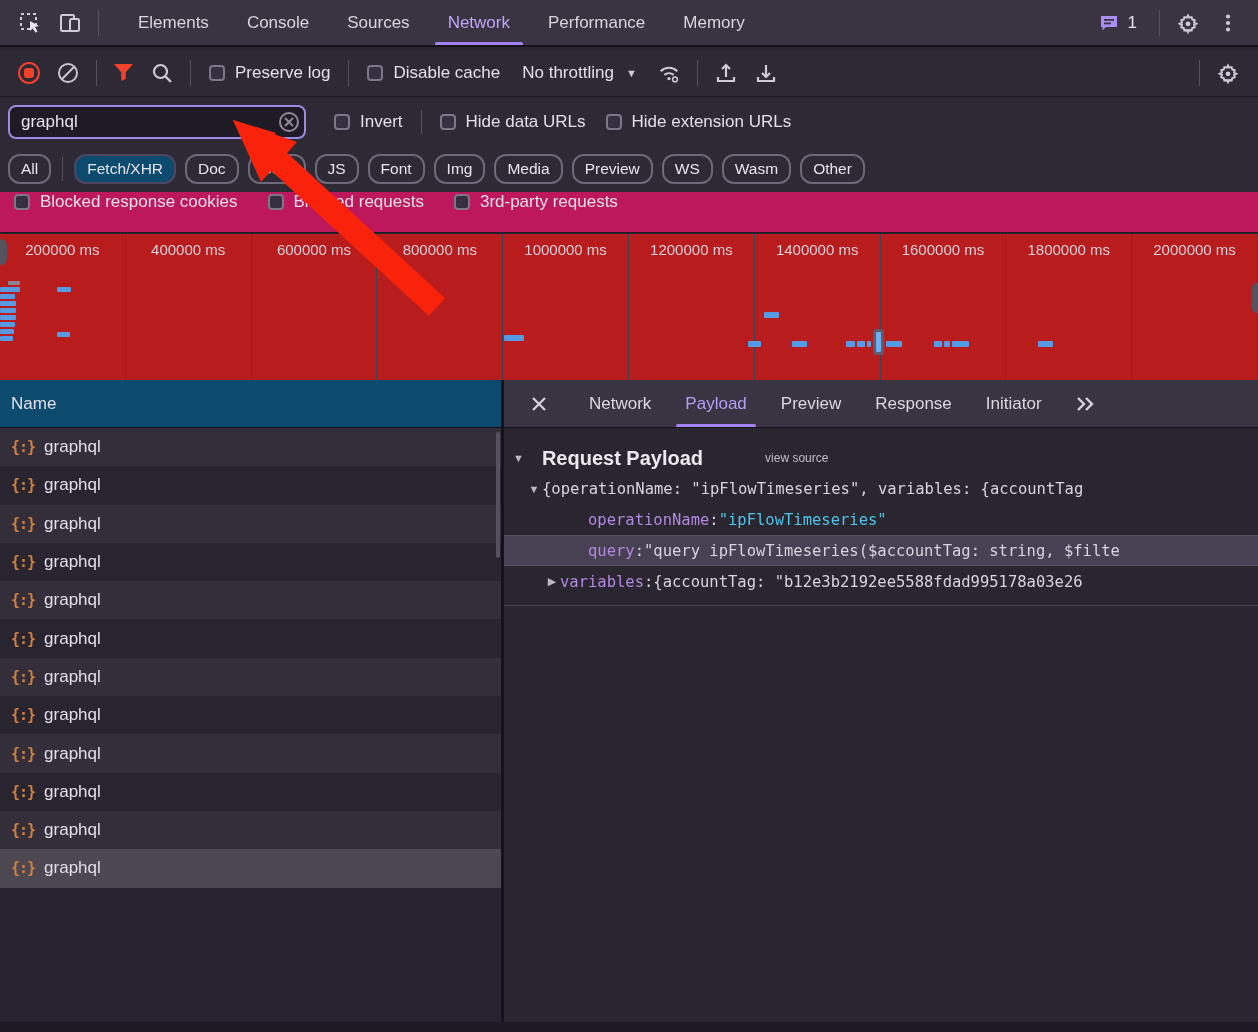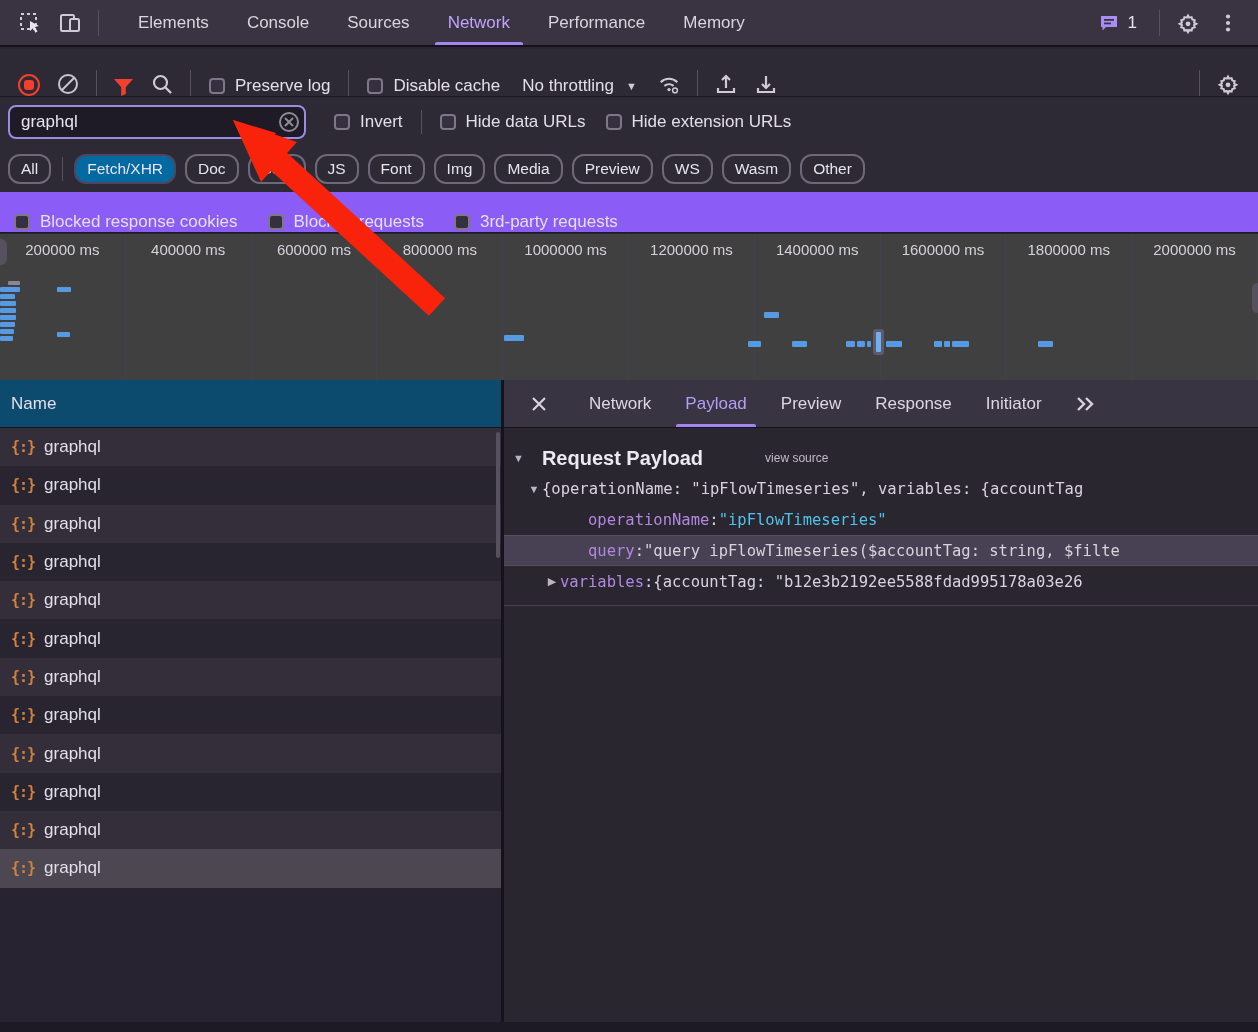--- a/index.html
+++ b/index.html
@@ -18,21 +18,21 @@
     color:#d9d4de; cursor:default; }
   .tab.active { color:#bfa4f8; }
   .tab.active::after { content:""; position:absolute; left:6px; right:6px; bottom:0; height:3px;
     background:#a484f0; border-radius:2px 2px 0 0; }
   .grow { flex:1; }
   .issues { display:flex; align-items:center; gap:8px; margin-right:14px; }
   .issues-count { font-size:17px; color:#e6e1ec; }
 
   
   .toolbar { position:absolute; top:49px; left:0; right:0; height:48px; background:#2d2935;
-    border-bottom:1px solid #1d1925; display:flex; align-items:flex-end; padding:0 10px; }
+    border-bottom:1px solid #1d1925; display:flex; align-items:center; padding:0 10px; }
   .record { width:22px; height:22px; border:2px solid #f1402c; border-radius:50%; margin:0 8px;
     display:flex; align-items:center; justify-content:center; flex:none; }
   .record i { display:block; width:10px; height:10px; background:#f1402c; border-radius:3px; }
   .funnel { width:19px; height:17px; margin:0 9px; background:#f1402c; flex:none;
     clip-path:polygon(0 0,100% 0,62% 48%,62% 88%,38% 100%,38% 48%); }
   .cbgroup { display:flex; align-items:center; gap:10px; margin:0 10px; }
   .cb { width:16px; height:16px; border:2px solid #7d7789; border-radius:4px; background:#343040; flex:none; }
   .cb-label { font-size:17px; color:#e3dfe9; white-space:nowrap; }
   .throttle { display:flex; align-items:center; gap:12px; margin:0 12px; }
   .throttle-label { font-size:17px; color:#e3dfe9; }
@@ -47,30 +47,30 @@
     font-family:"Liberation Sans", sans-serif; }
   .clear-x { position:absolute; right:7px; top:7px; width:20px; height:20px; border-radius:50%;
     border:2px solid #8f8a99; display:flex; align-items:center; justify-content:center; }
   .clear-x svg { display:block; }
 
   
   .chiprow { position:absolute; top:145px; left:0; right:0; height:47px; background:#2d2935;
     display:flex; align-items:center; padding:0 8px; gap:9px; }
   .chip { padding:4px 11px; border:2px solid #6e6879; border-radius:12px; font-size:15.5px;
     color:#e8e4ee; white-space:nowrap; background:transparent; }
-  .chip.active { background:#0369a1; border-color:#4e4560; }
+  .chip.active { background:#0c4a6e; border-color:#4e4560; }
   .chip-sep { width:1px; height:24px; background:#57515f; margin:0 2px; }
 
   
-  .cbrow { position:absolute; top:192px; left:0; right:0; height:41px; background:#8b5cf6;
-    border-bottom:1px solid #1d1925; display:flex; align-items:flex-end; padding:0 14px; gap:30px; }
+  .cbrow { position:absolute; top:192px; left:0; right:0; height:41px; background:#be185d;
+    border-bottom:1px solid #1d1925; display:flex; align-items:flex-start; padding:0 14px; gap:30px; }
   .cb-item { display:flex; align-items:center; gap:10px; }
 
   
-  .overview { position:absolute; top:234px; left:0; right:0; height:148px; background:#404040;
+  .overview { position:absolute; top:234px; left:0; right:0; height:148px; background:#b91c1c;
     border-bottom:2px solid #15121b; overflow:hidden; }
   .tcols { position:absolute; inset:0; display:flex; }
   .tcol { width:125.8px; flex:none; border-right:1px solid #454050; display:flex; justify-content:center; }
   .tlabel { margin-top:7px; font-size:15px; color:#d6d1dc; white-space:nowrap; }
   .bars { position:absolute; inset:0; }
   .bar { position:absolute; }
 
   
   .main { position:absolute; top:380px; left:0; right:0; bottom:10px; }
   .left-panel { position:absolute; left:0; top:0; bottom:0; width:501px; background:#272330; overflow:hidden; }

